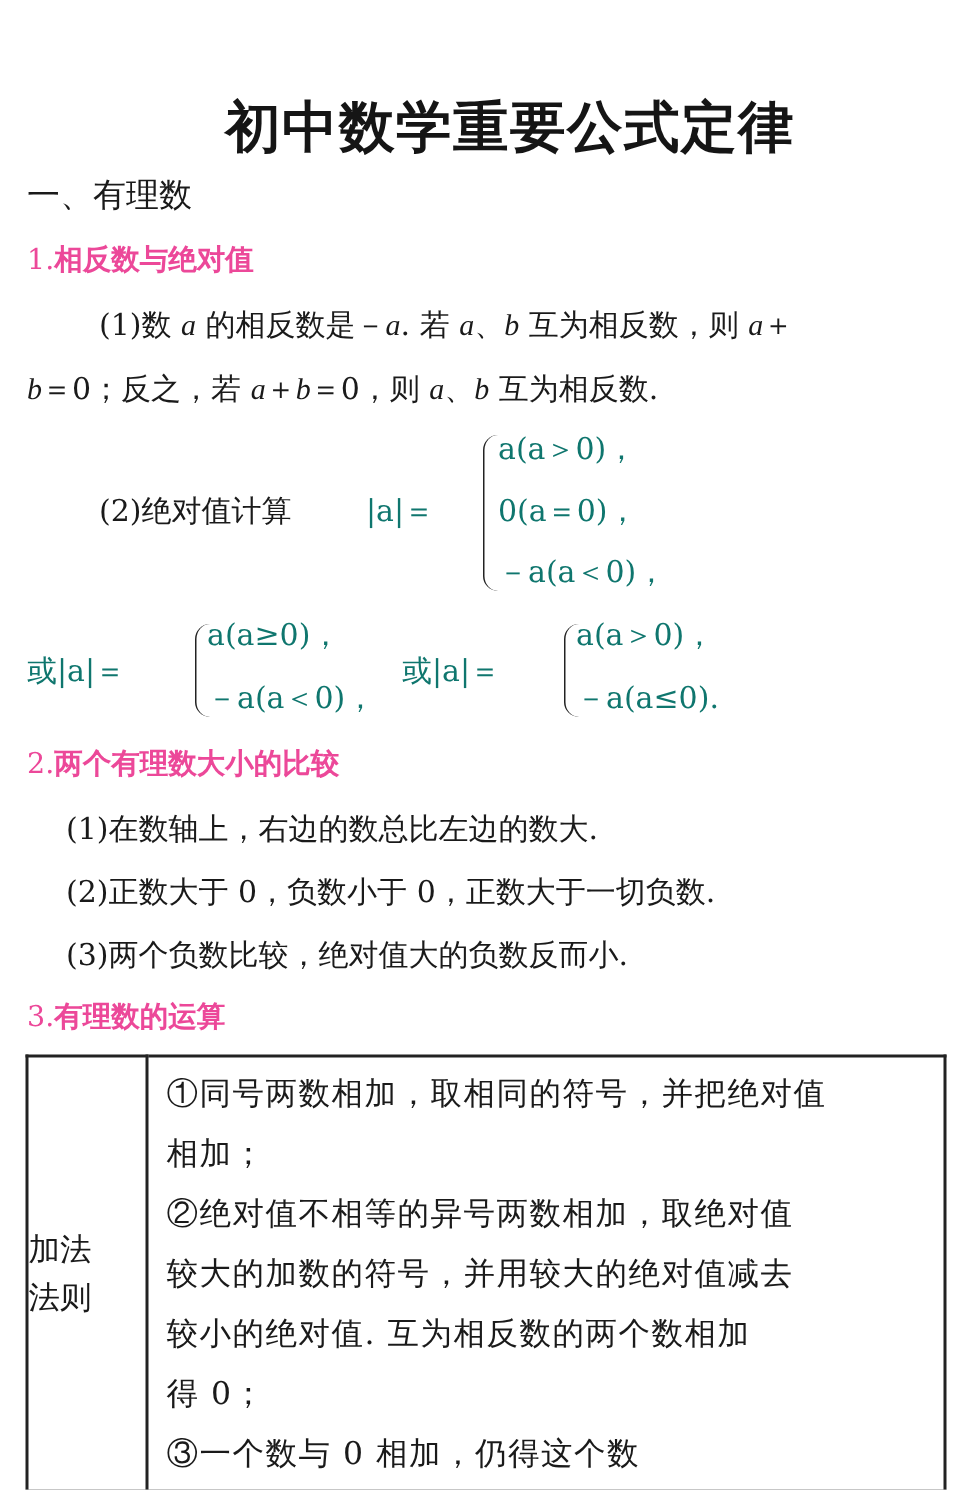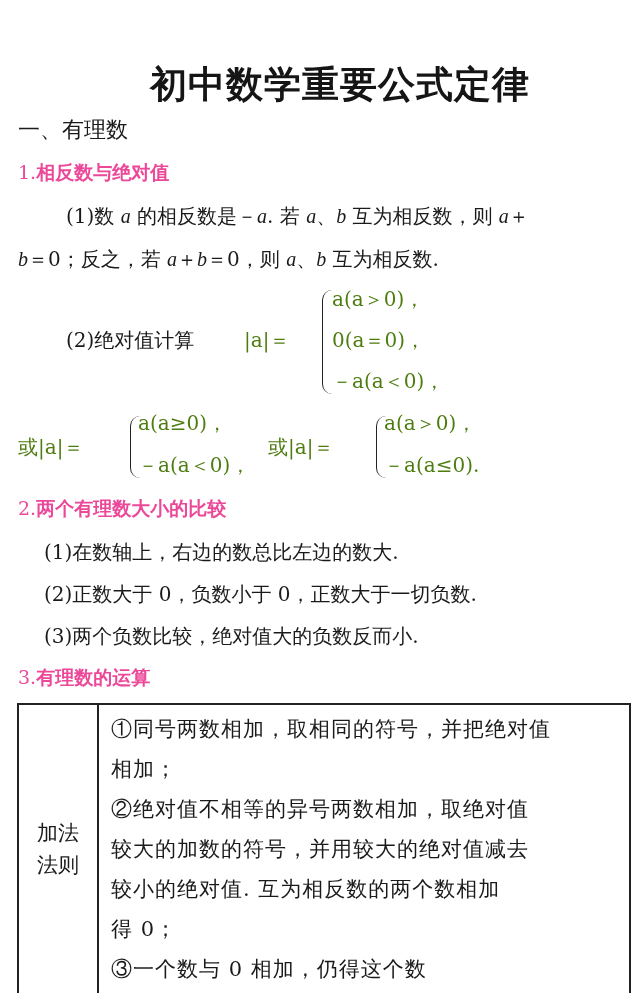--- a/index.html
+++ b/index.html
@@ -12,31 +12,31 @@
   .title {
     left: 0; width: 640px; top: 60px; text-align: center;
     font-family: "DejaVu Sans", sans-serif; font-weight: bold;
     font-size: 37px; letter-spacing: 1px; color: #151515; margin-left: 20px;
   }
   .h1 { font-family: "DejaVu Sans", sans-serif; font-size: 22px; color: #1a1a1a; }
   .h2 { font-family: "DejaVu Sans", sans-serif; font-weight: bold; font-size: 19px; color: #ec4899; }
   .h2 .num { font-weight: normal; font-family: "DejaVu Serif", serif; }
   .p { font-size: 20px; color: #1a1a1a; }
   .p i, .math i { font-family: "Liberation Serif", "DejaVu Serif", serif; font-style: italic; }
-  .math { font-size: 20px; color: #4d7c0f; }
+  .math { font-size: 20px; color: #0f766e; }
   .brace {
     position: absolute; border-left: 1.5px solid #222; border-radius: 10px 0 0 10px;
   }
   table.rules {
     position: absolute; left: 17px; top: 703px; width: 614px; height: 287px;
     border-collapse: collapse; border: 2px solid #222;
   }
   table.rules td { border: 2px solid #222; vertical-align: middle; padding: 0; margin-top: 12px; }
   .rule-name {
-    width: 78px; text-align: center; font-family: "DejaVu Sans", sans-serif;
+    width: 78px; text-align: left; font-family: "DejaVu Sans", sans-serif;
     font-size: 21px; line-height: 32px; color: #1a1a1a;
   }
   .rule-body { padding: 4px 12px 4px 12px !important; font-size: 21px; line-height: 40px; color: #1a1a1a; letter-spacing: 1px; }
   .rule-line { display: block; white-space: nowrap; }
 </style>
 </head>
 <body>
 
 <div class="abs title">初中数学重要公式定律</div>
 

